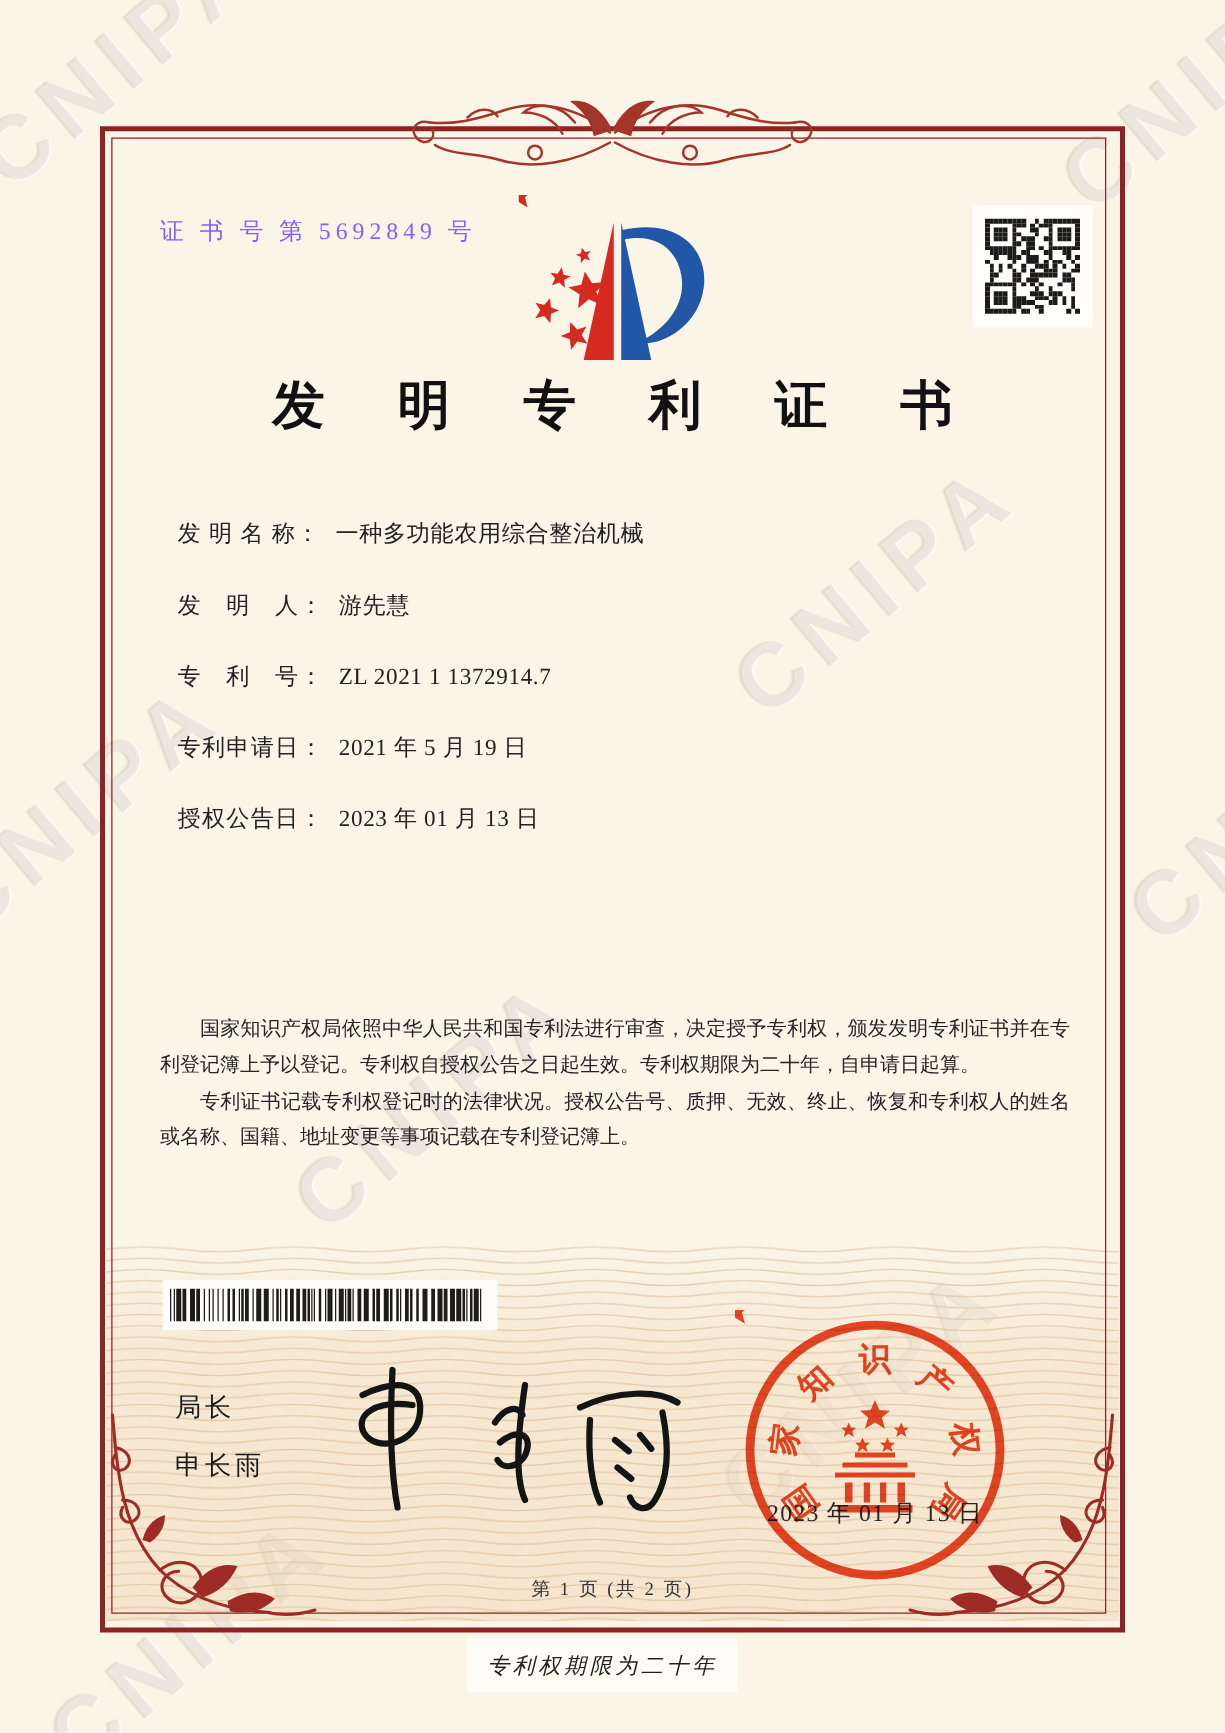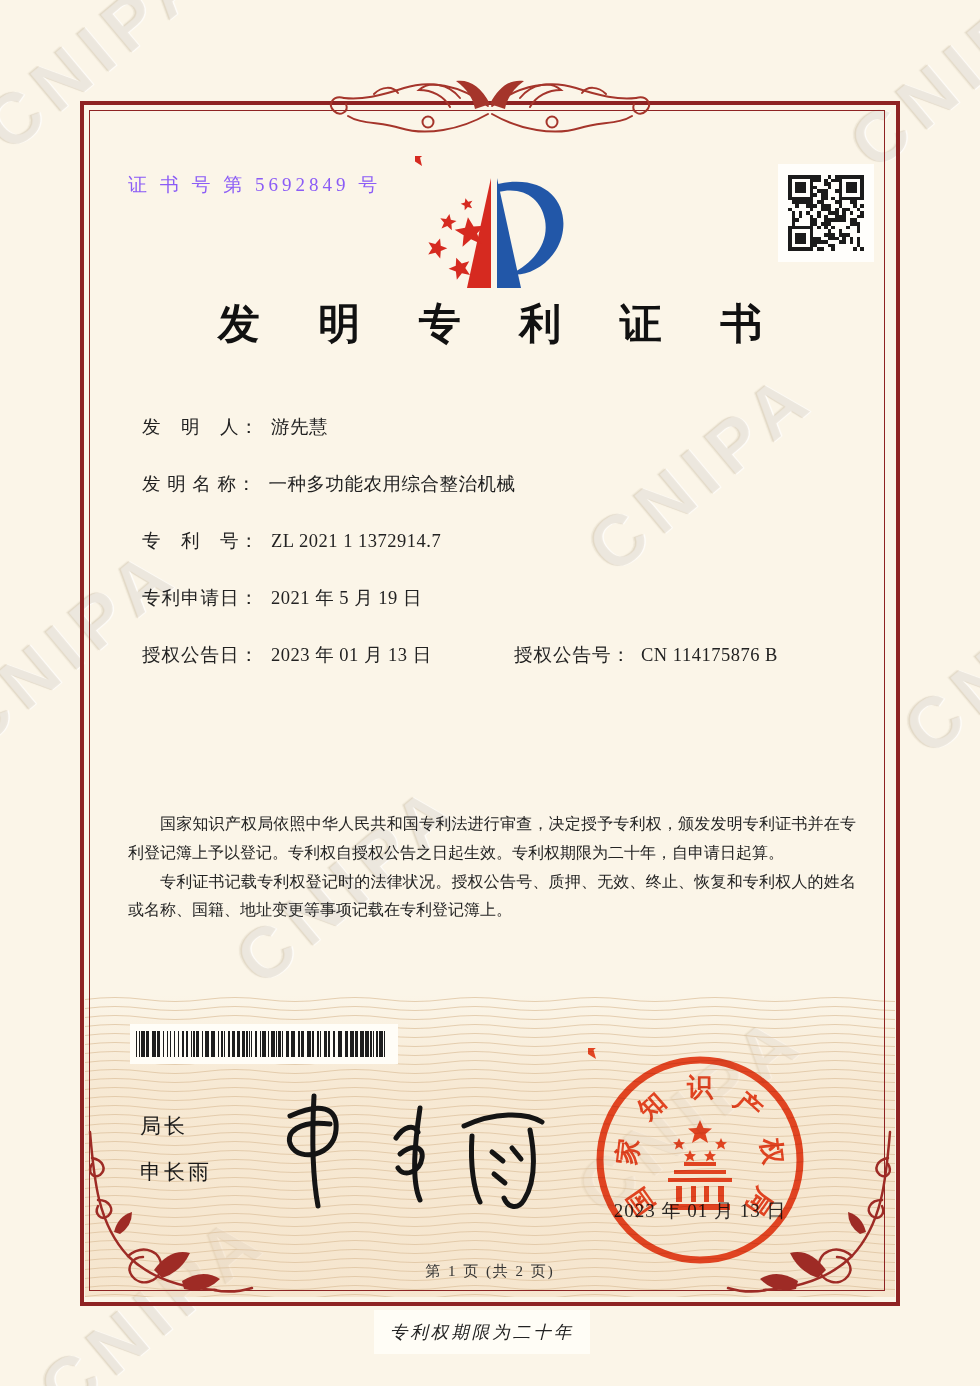--- a/index.html
+++ b/index.html
@@ -640,36 +640,33 @@
       <div class="on"></div>
       <div></div>
       <div class="on"></div>
     </div>
 </div>
 
 <div class="abs title">发 明 专 利 证 书</div>
 
 <div class="abs fields">
   <div class="f-row">
-    <span class="f-label">发　明　人：</span><span class="f-value">游先慧</span>
+    <span class="f-label">发 明 名 称：</span><span class="f-value">一种多功能农用综合整治机械</span>
   </div>
   <div class="f-row">
-    <span class="f-label">发 明 名 称：</span><span class="f-value">一种多功能农用综合整治机械</span>
+    <span class="f-label">发　明　人：</span><span class="f-value">游先慧</span>
   </div>
   <div class="f-row">
     <span class="f-label">专　利　号：</span><span class="f-value">ZL 2021 1 1372914.7</span>
   </div>
   <div class="f-row">
     <span class="f-label">专利申请日：</span><span class="f-value">2021 年 5 月 19 日</span>
   </div>
   <div class="f-row">
     <span class="f-label">授权公告日：</span><span class="f-value">2023 年 01 月 13 日</span>
-    <span class="grant-pair">
-      <span class="f-label" style="min-width:0;margin-right:10px">授权公告号：</span><span class="f-value">CN 114175876 B</span>
-    </span>
   </div>
 </div>
 
 <div class="abs body-text">
   <p>国家知识产权局依照中华人民共和国专利法进行审查，决定授予专利权，颁发发明专利证书并在专利登记簿上予以登记。专利权自授权公告之日起生效。专利权期限为二十年，自申请日起算。</p>
   <p>专利证书记载专利权登记时的法律状况。授权公告号、质押、无效、终止、恢复和专利权人的姓名或名称、国籍、地址变更等事项记载在专利登记簿上。</p>
 </div>
 
 <div class="abs barcode-box">
   <div class="barcode" id="barcode">

